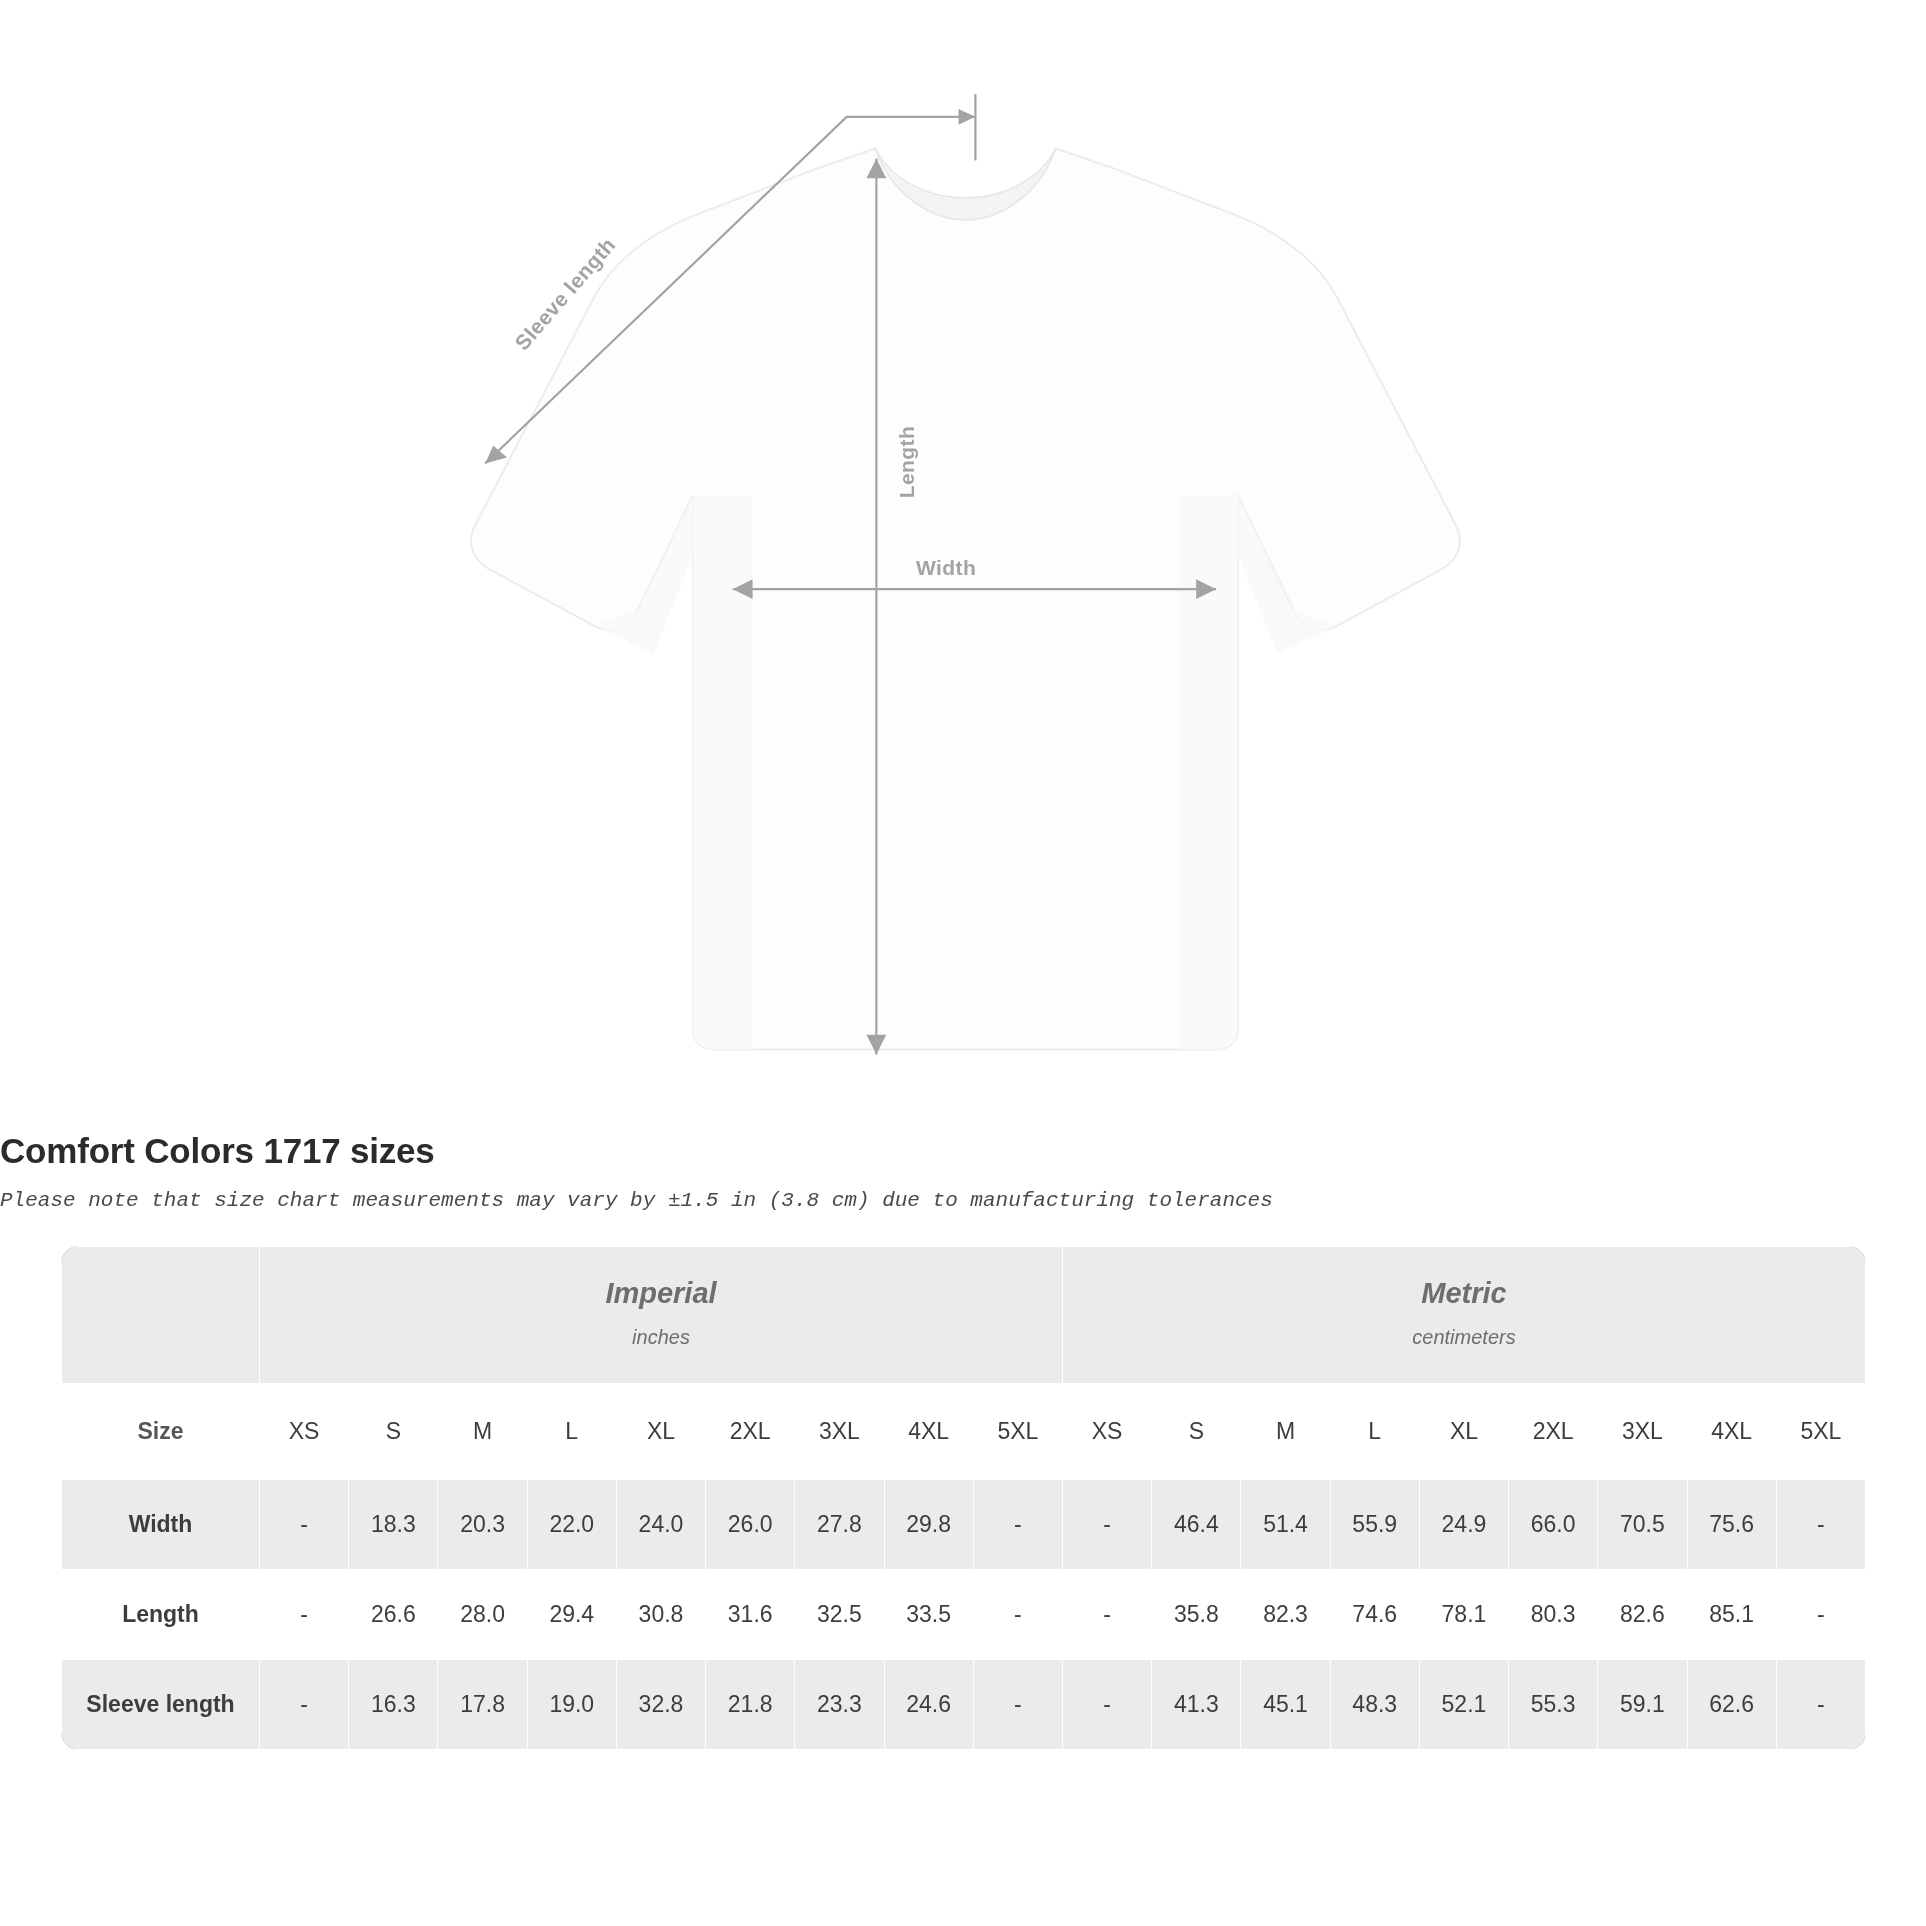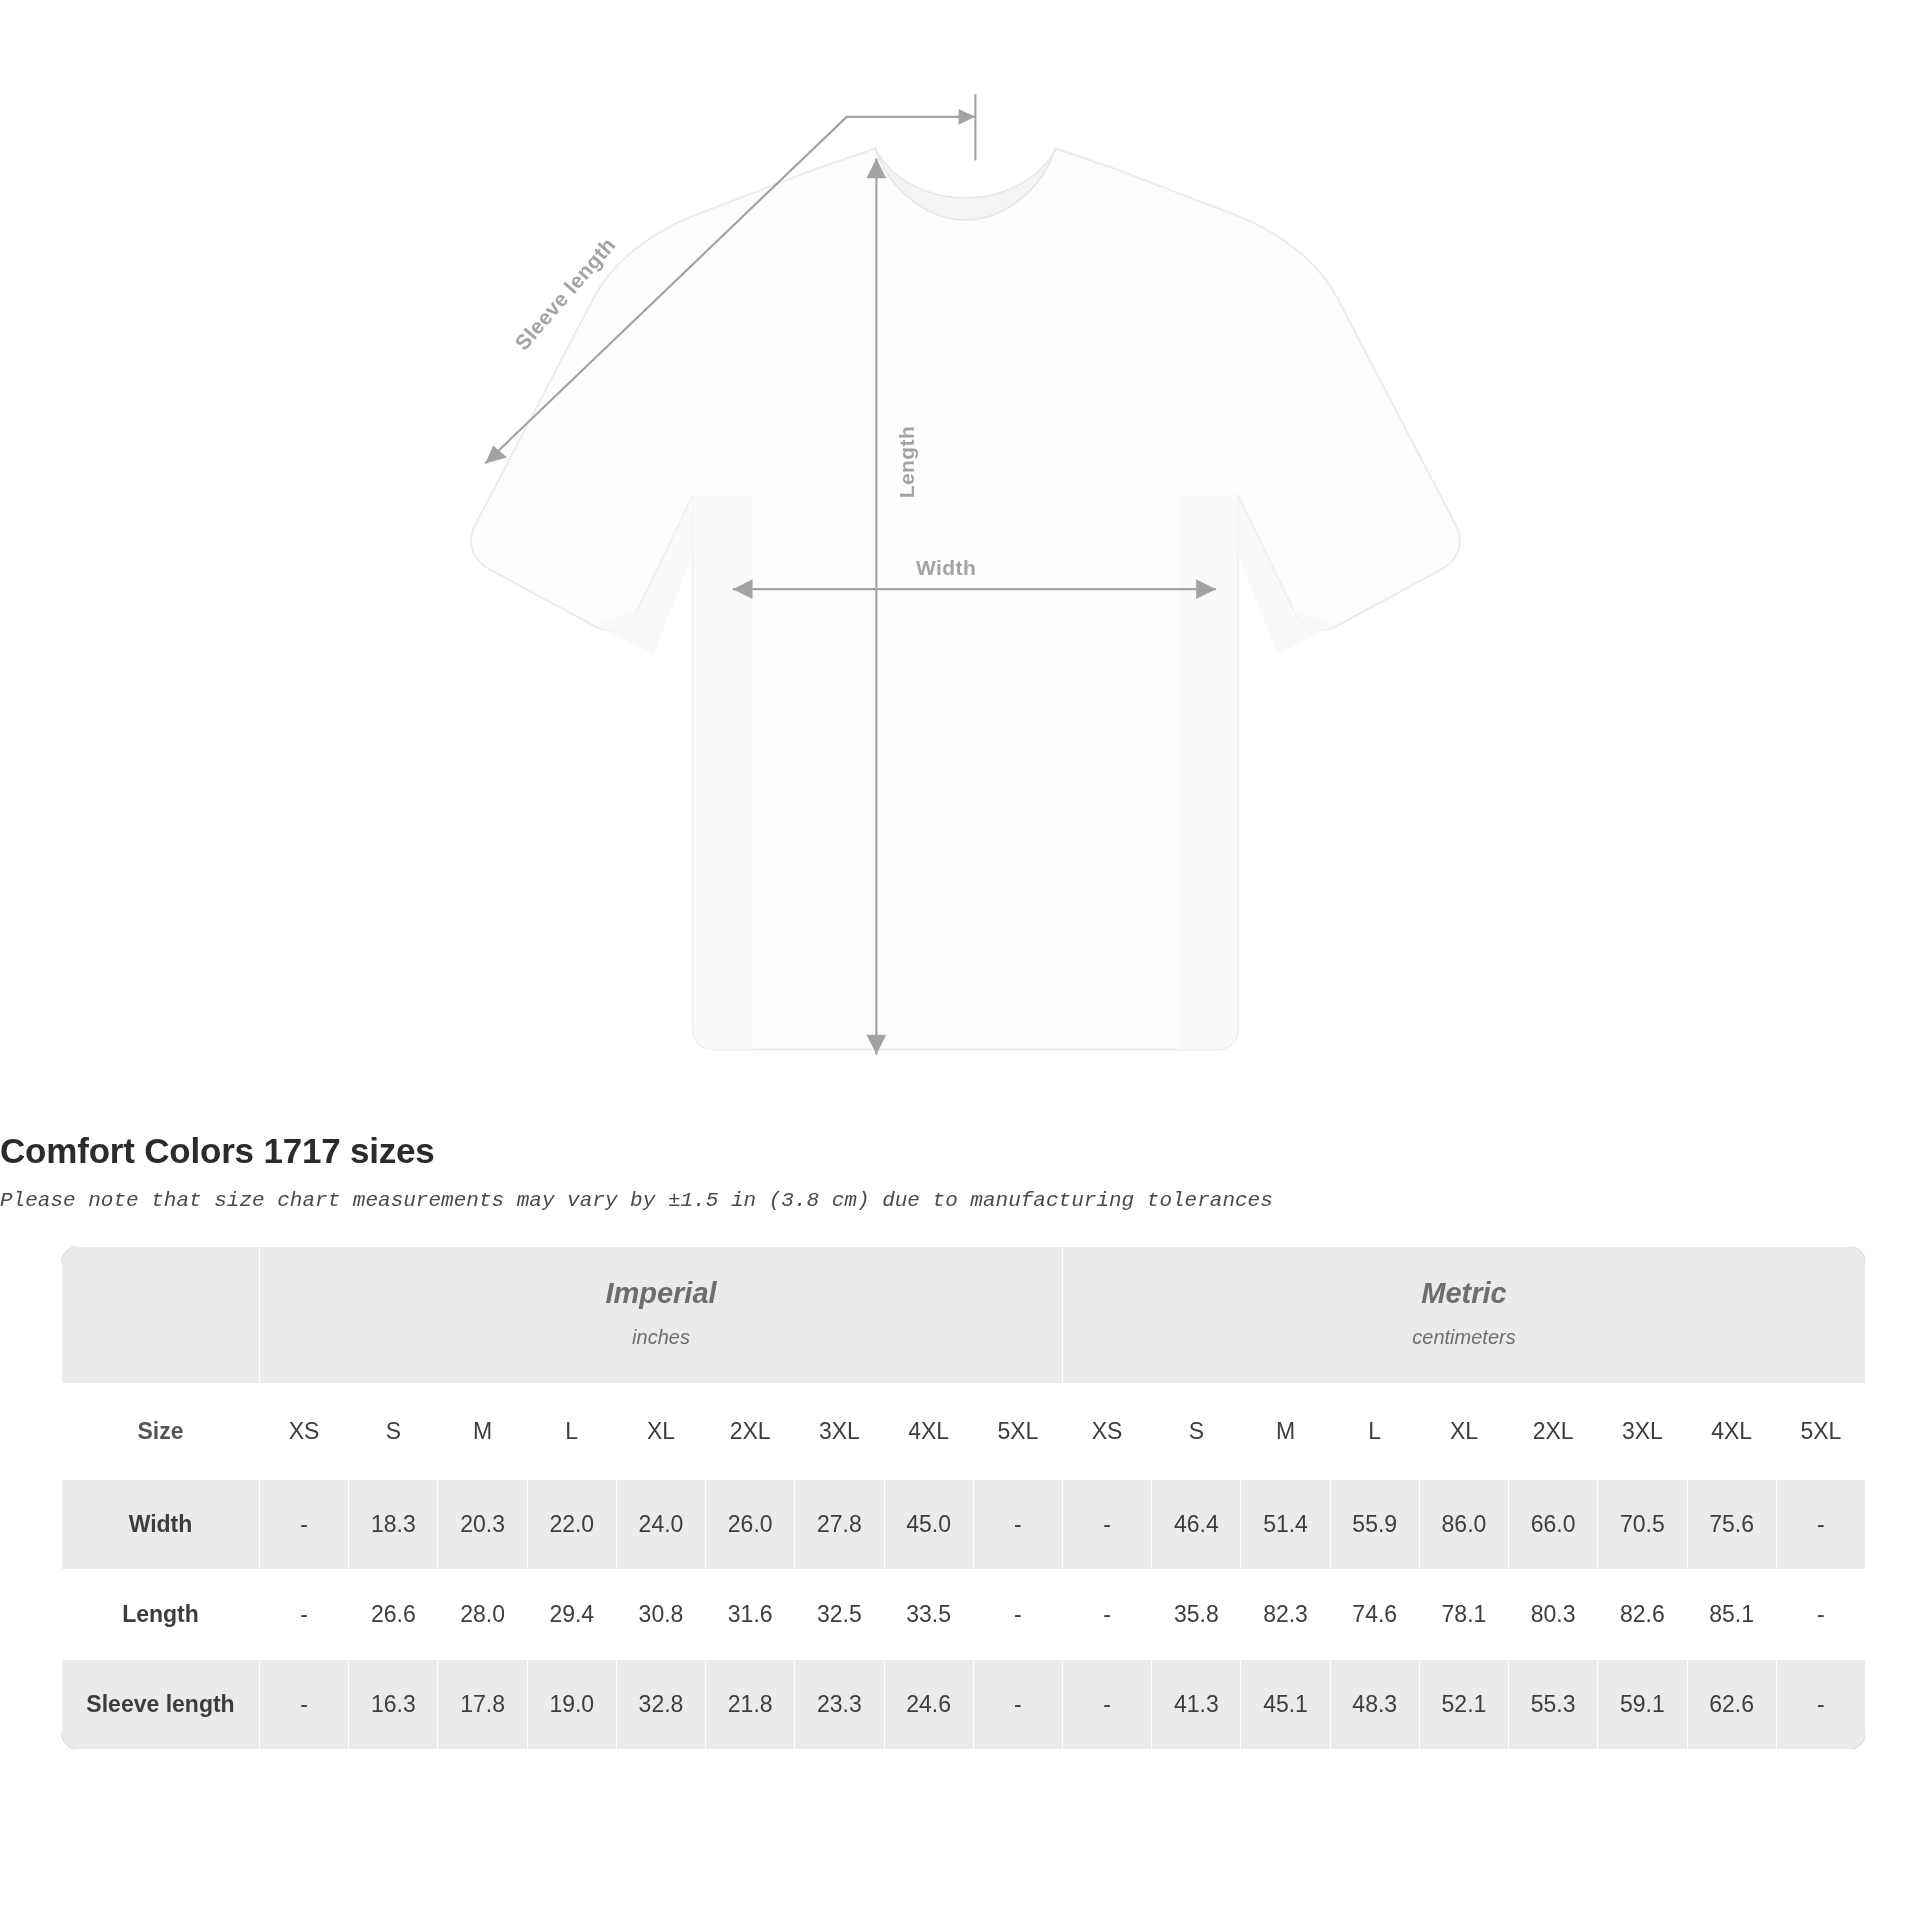--- a/index.html
+++ b/index.html
@@ -250,27 +250,27 @@
           </tr>
           <tr class="data-row shaded">
             <td class="row-name">Width</td>
             <td>-</td>
             <td>18.3</td>
             <td>20.3</td>
             <td>22.0</td>
             <td>24.0</td>
             <td>26.0</td>
             <td>27.8</td>
-            <td>45.0</td>
+            <td>29.8</td>
             <td>-</td>
             <td>-</td>
             <td>46.4</td>
             <td>51.4</td>
             <td>55.9</td>
-            <td>86.0</td>
+            <td>24.9</td>
             <td>66.0</td>
             <td>70.5</td>
             <td>75.6</td>
             <td>-</td>
           </tr>
           <tr class="data-row plain">
             <td class="row-name">Length</td>
             <td>-</td>
             <td>26.6</td>
             <td>28.0</td>

